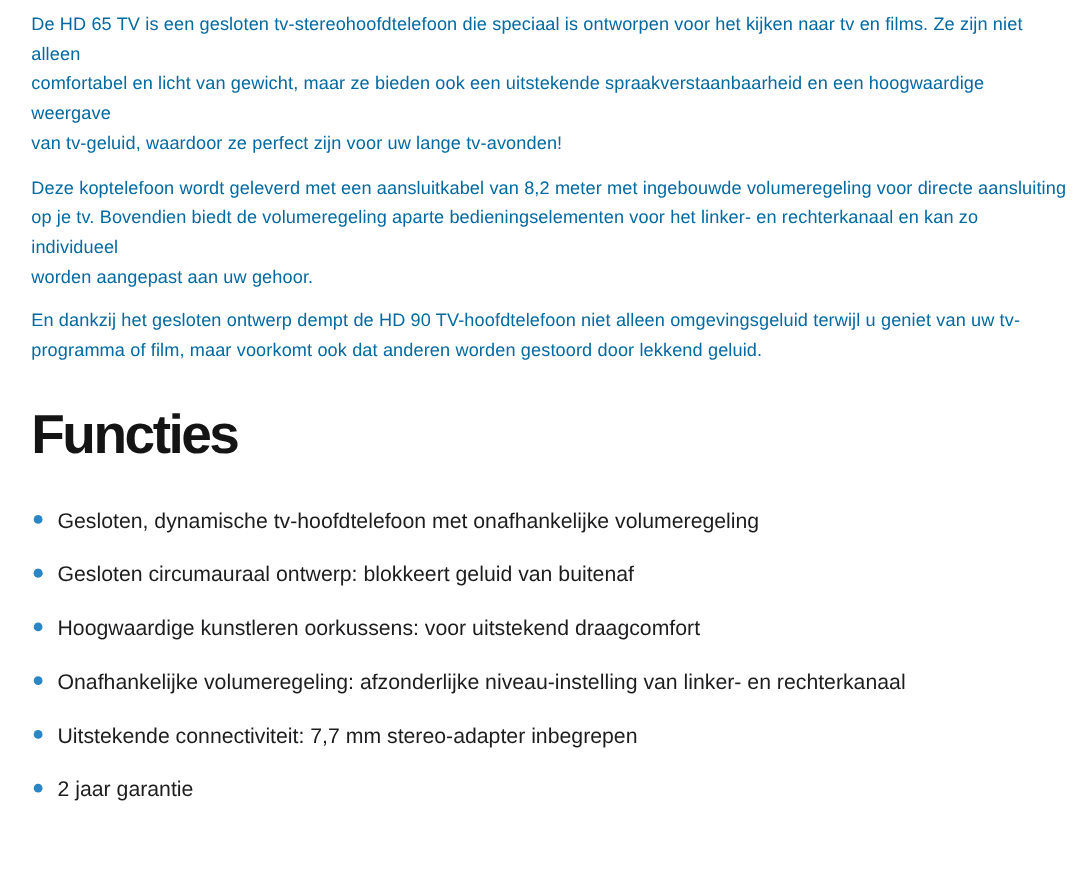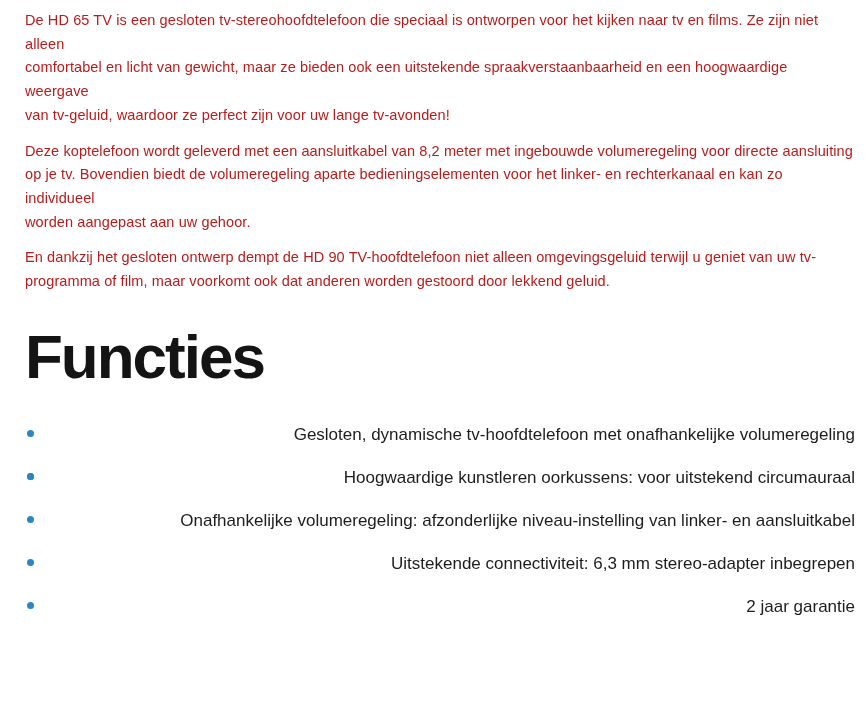--- a/index.html
+++ b/index.html
@@ -18,46 +18,45 @@
   .content {
     padding: 9px 10px 0 25px;
     box-sizing: border-box;
     width: 865px;
   }
   .intro p {
     margin: 0 0 12px 0;
     font-size: 14.5px;
     line-height: 23.7px;
     letter-spacing: 0.1px;
-    color: #b91c1c;
+    color: #0369a1;
     white-space: pre-line;
     max-width: 830px;
   }
   h1.features-heading {
     margin: 32px 0 0 0;
-    font-size: 62px;
+    font-size: 44px;
     line-height: 1;
     font-weight: 700;
     letter-spacing: -2px;
     color: #141414;
   }
   ul.features-list {
     list-style: none;
     margin: 35px 0 0 0;
     padding: 0;
   }
   ul.features-list li {
     position: relative;
     padding-left: 21px;
     margin: 0 0 19px 0;
     font-size: 17px;
     line-height: 24px;
     color: #1d1d1f;
     max-width: 810px;
-    text-align: right;
   }
   ul.features-list .dot {
     position: absolute;
     left: 2px;
     top: 7px;
     width: 7px;
     height: 7px;
     border-radius: 50%;
     background: var(--bullet, #2a86c5);
   }
@@ -78,18 +77,19 @@
 worden aangepast aan uw gehoor.</p>
     <p>En dankzij het gesloten ontwerp dempt de HD 90 TV-hoofdtelefoon niet alleen omgevingsgeluid terwijl u geniet van uw tv-
 programma of film, maar voorkomt ook dat anderen worden gestoord door lekkend geluid.</p>
   </section>
 
   <h1 class="features-heading">Functies</h1>
 
   <ul class="features-list">
       <li><span class="dot"></span><span class="li-text">Gesloten, dynamische tv-hoofdtelefoon met onafhankelijke volumeregeling</span></li>
       <li><span class="dot"></span></li>
-      <li><span class="dot"></span><span class="li-text">Hoogwaardige kunstleren oorkussens: voor uitstekend circumauraal</span></li>
-      <li><span class="dot"></span><span class="li-text">Onafhankelijke volumeregeling: afzonderlijke niveau-instelling van linker- en aansluitkabel</span></li>
-      <li><span class="dot"></span><span class="li-text">Uitstekende connectiviteit: 6,3 mm stereo-adapter inbegrepen</span></li>
+      <li><span class="dot"></span><span class="li-text">Gesloten circumauraal ontwerp: blokkeert geluid van buitenaf</span></li>
+      <li><span class="dot"></span><span class="li-text">Hoogwaardige kunstleren oorkussens: voor uitstekend draagcomfort</span></li>
+      <li><span class="dot"></span><span class="li-text">Onafhankelijke volumeregeling: afzonderlijke niveau-instelling van linker- en rechterkanaal</span></li>
+      <li><span class="dot"></span><span class="li-text">Uitstekende connectiviteit: 7,7 mm stereo-adapter inbegrepen</span></li>
       <li><span class="dot"></span><span class="li-text">2 jaar garantie</span></li>
     </ul>
 </main>
 
 </body></html>

